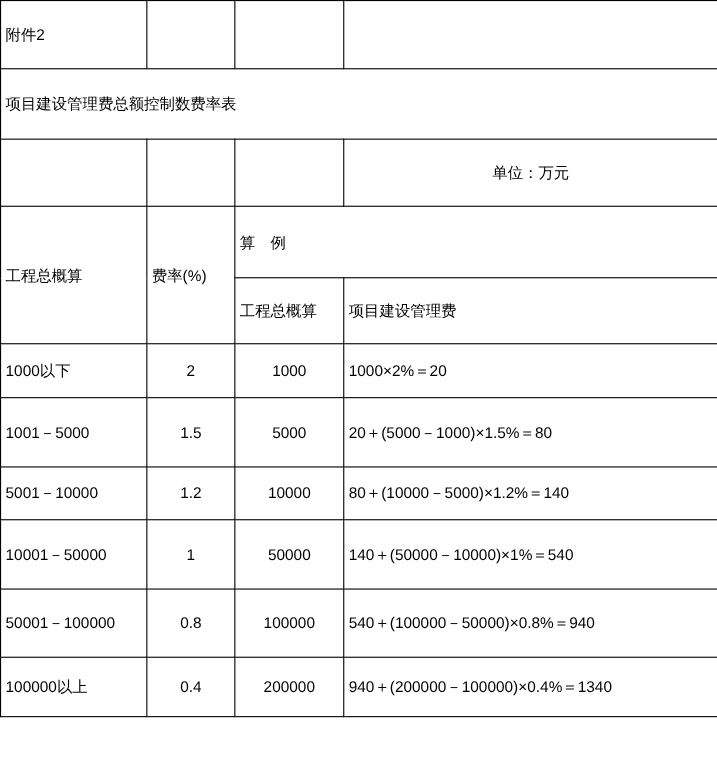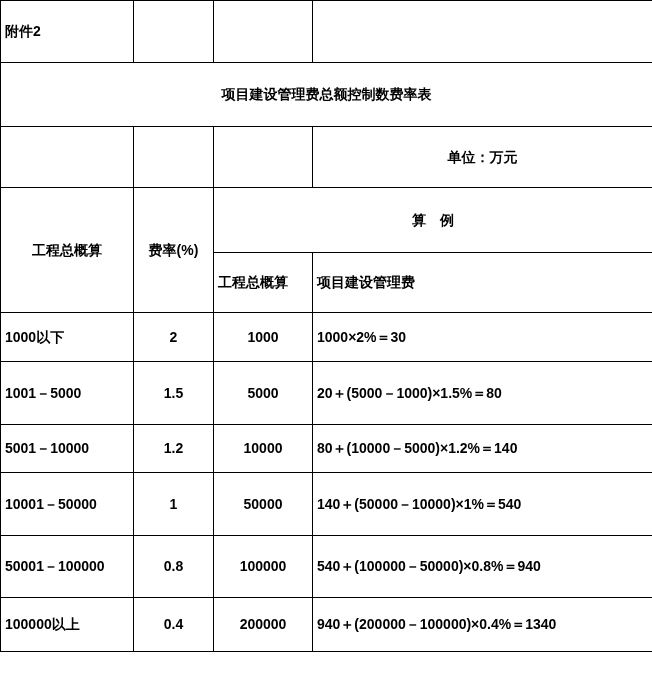--- a/index.html
+++ b/index.html
@@ -8,36 +8,35 @@
     padding: 0;
     width: 652px;
     height: 692px;
     background: #ffffff;
     font-family: "Liberation Sans", "DejaVu Sans", sans-serif;
   }
   table.fee-table {
     border-collapse: collapse;
     table-layout: fixed;
     width: 652px;
-    font-weight: bold;
   }
   table.fee-table td {
     border: 1px solid #000000;
     color: #000000;
     font-size: 14px;
     line-height: 1.2;
     padding: 0 4px;
     overflow: hidden;
     vertical-align: middle;
     white-space: nowrap;
     background: #ffffff;
   }
   td.align-left   { text-align: left; }
   td.align-right  { text-align: center; }
-  td.align-center { text-align: center; margin-left: 43px; }
+  td.align-center { text-align: left; margin-left: 43px; }
   td.formula-cell { padding-left: 3px; }
 </style>
 </head>
 <body>
 
 <table class="fee-table">
   <colgroup>
     <col style="width:133px">
     <col style="width:80px">
     <col style="width:99px">
@@ -71,21 +70,21 @@
 
   <tr style="height:60px">
     <td class="align-left">工程总概算</td>
     <td class="align-left">项目建设管理费</td>
   </tr>
 
   <tr style="height:49px">
     <td class="align-left">1000以下</td>
     <td class="align-right">2</td>
     <td class="align-right">1000</td>
-    <td class="align-left formula-cell">1000×2%＝30</td>
+    <td class="align-left formula-cell">1000×2%＝20</td>
   </tr>
 
   <tr style="height:63px">
     <td class="align-left">1001－5000</td>
     <td class="align-right">1.5</td>
     <td class="align-right">5000</td>
     <td class="align-left formula-cell">20＋(5000－1000)×1.5%＝80</td>
   </tr>
 
   <tr style="height:48px">

